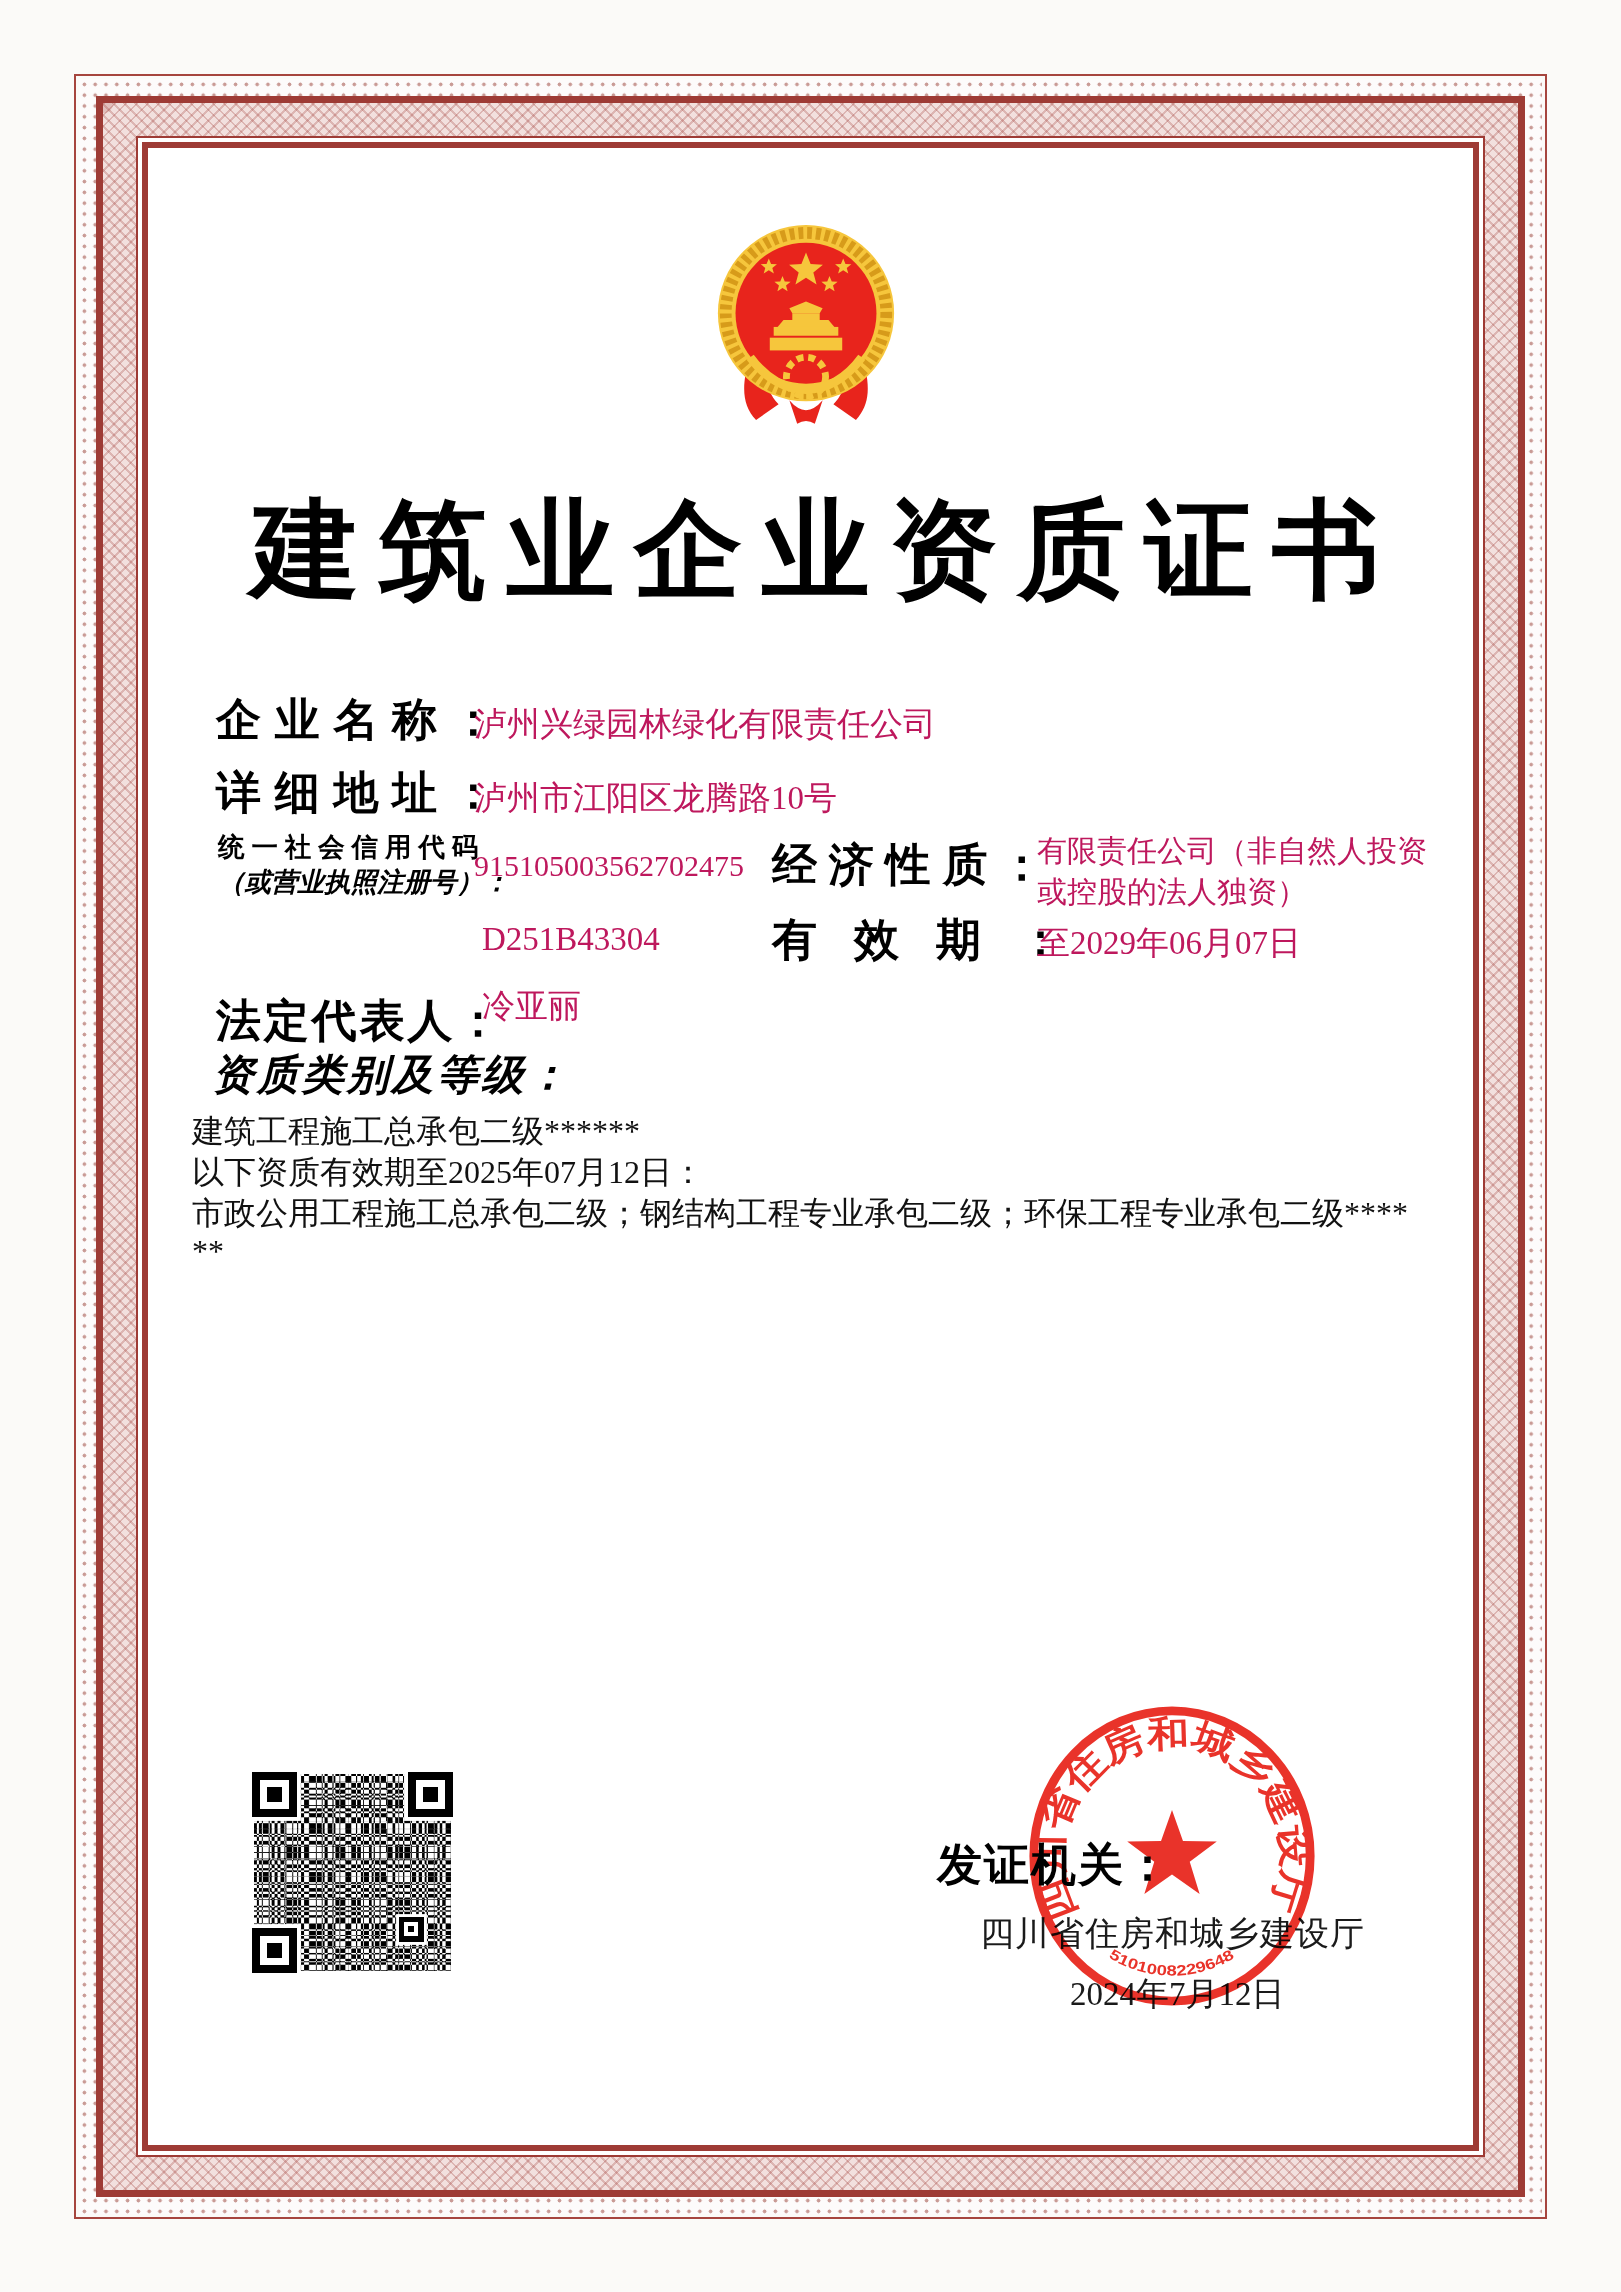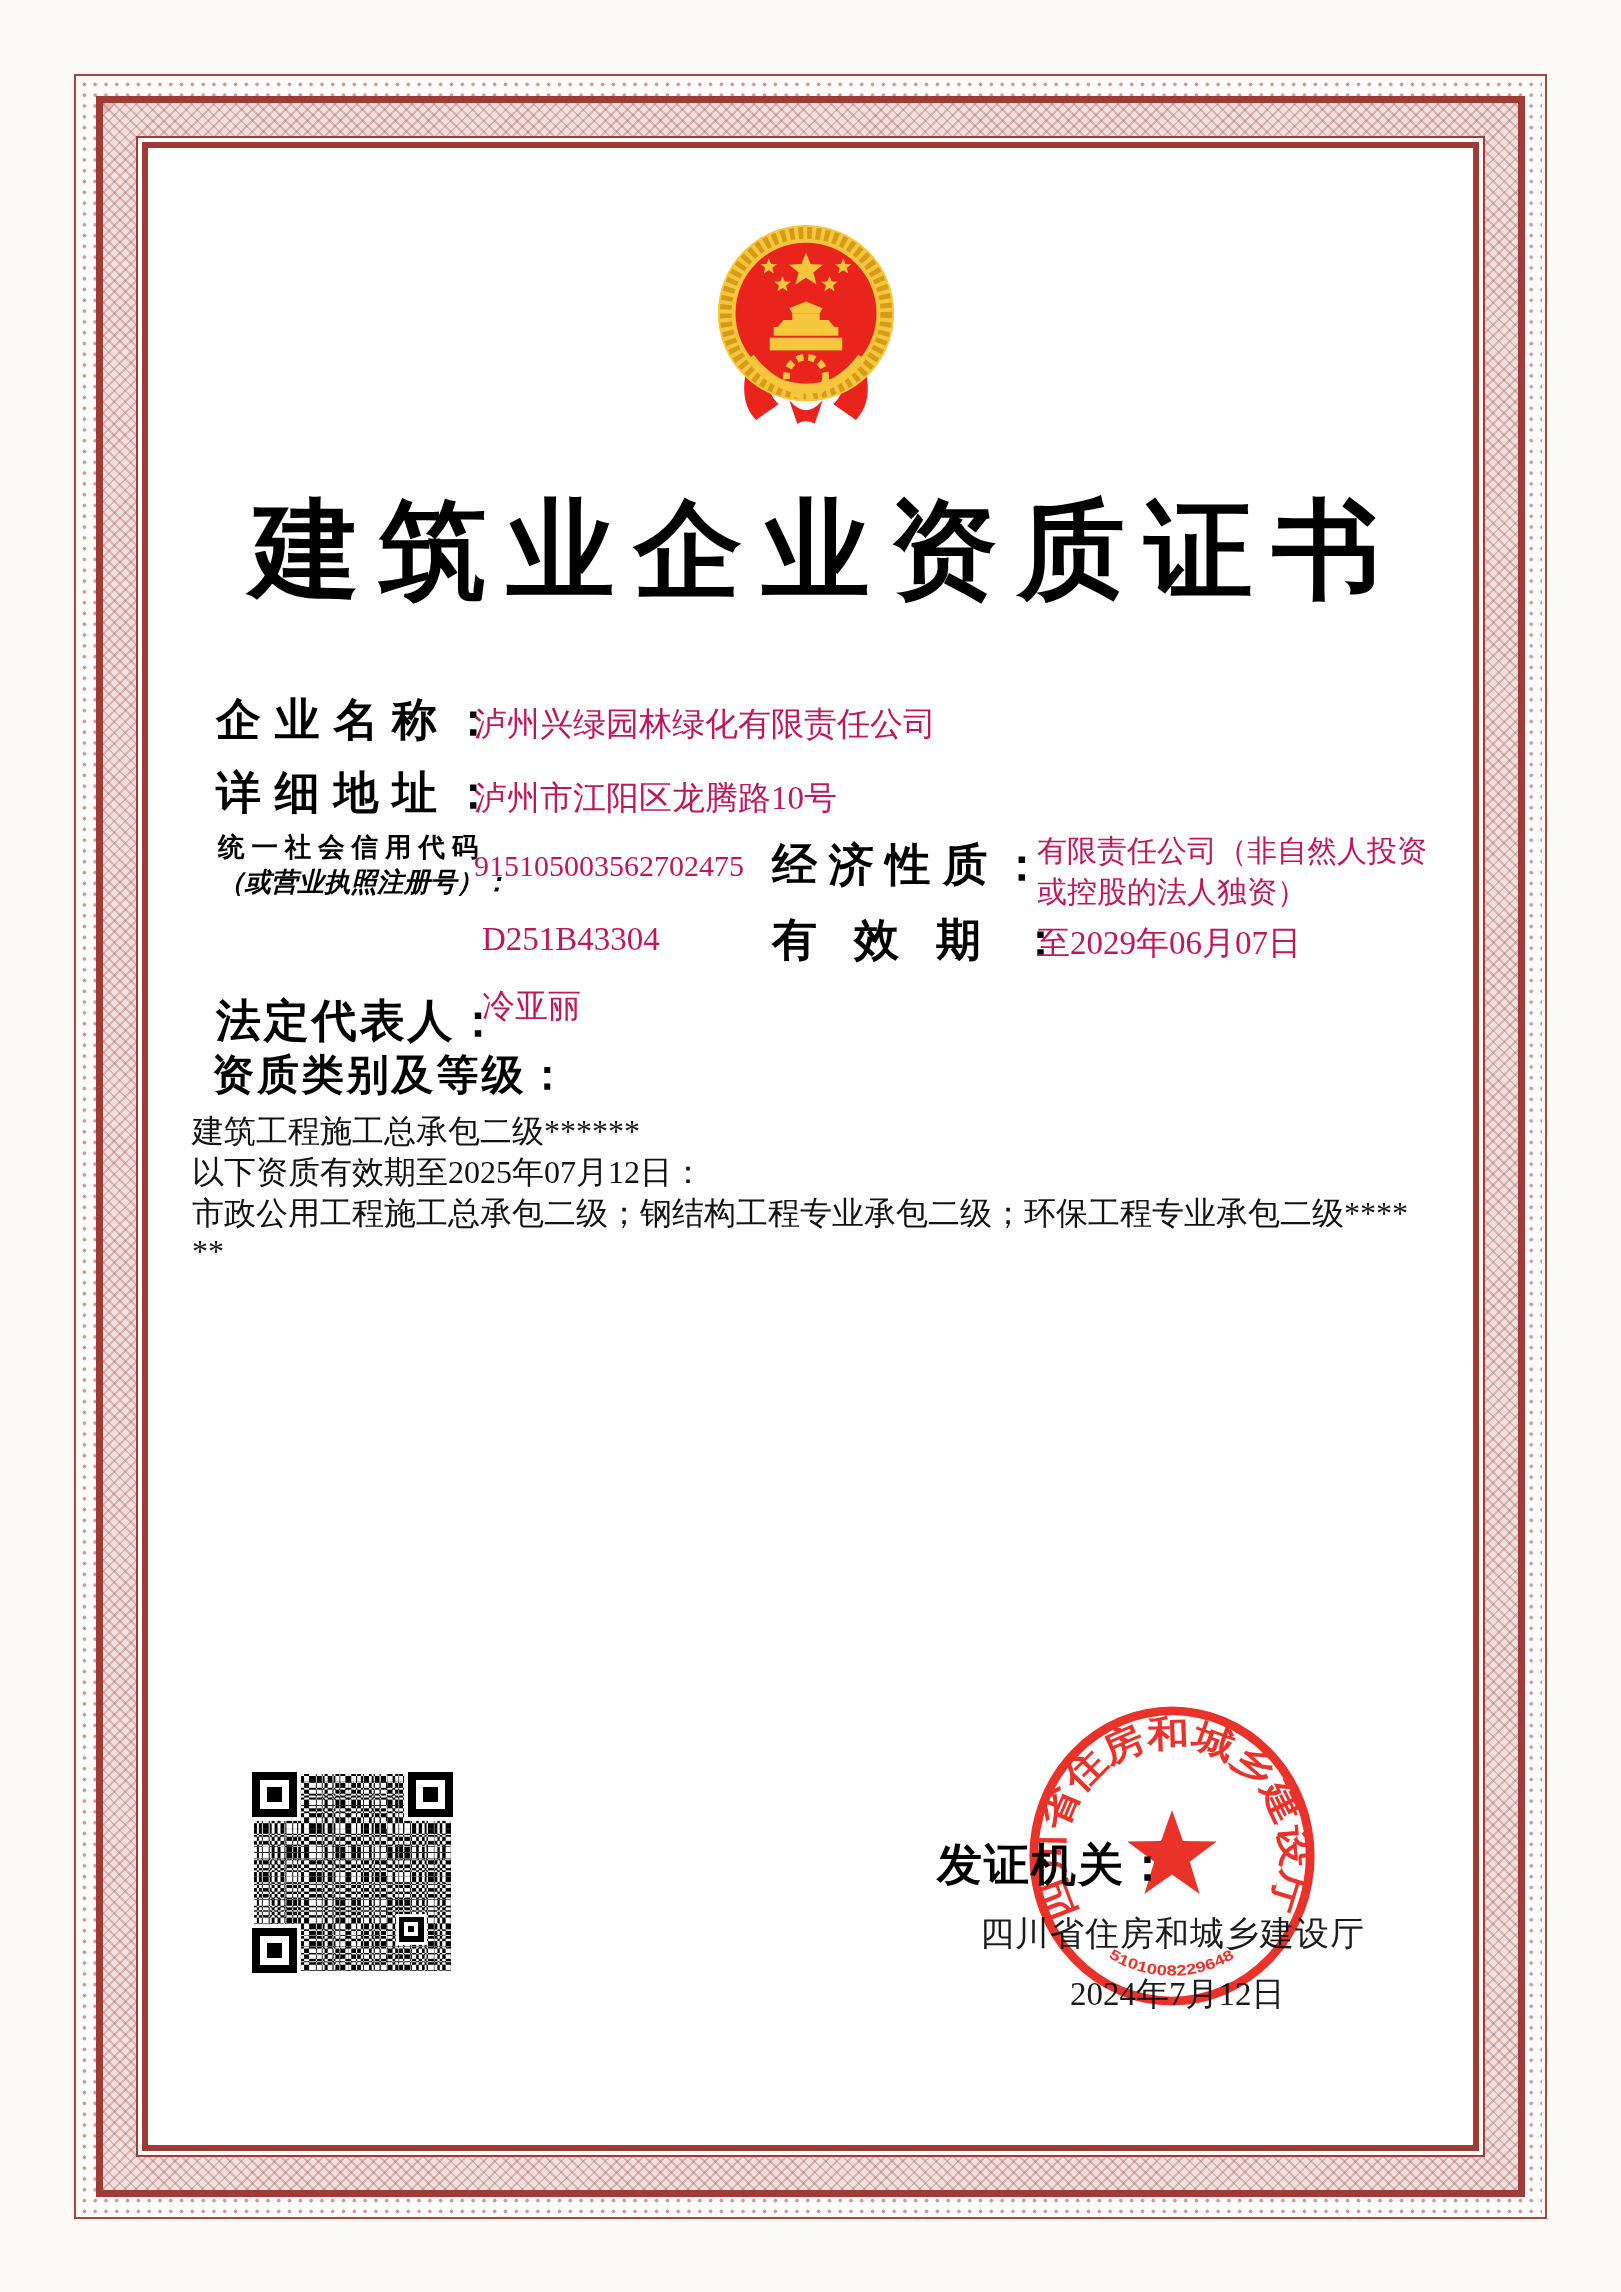--- a/index.html
+++ b/index.html
@@ -185,21 +185,21 @@
   <div class="fvalue small" style="left:1037px; top:872px;">或控股的法人独资）</div>
 
   <div class="fvalue" style="left:482px; top:921px;">D251B43304</div>
 
   <div class="flabel ls-wide" style="left:772px; top:910px;">有效期：</div>
   <div class="fvalue" style="left:1037px; top:921px;">至2029年06月07日</div>
 
   <div class="flabel ls-none" style="left:216px; top:982px;">法定代表人：</div>
   <div class="fvalue" style="left:482px; top:984px;">冷亚丽</div>
 
-  <div class="qual-heading" style="left:212px; top:1047px;">资质类别及等级：</div>
+  <div class="qual-heading" style="left:212px; top:1047px;font-style:italic;">资质类别及等级：</div>
   <div class="qual-line" style="top:1110px;">建筑工程施工总承包二级******</div>
   <div class="qual-line" style="top:1151px;">以下资质有效期至2025年07月12日：</div>
   <div class="qual-line" style="top:1192px;">市政公用工程施工总承包二级；钢结构工程专业承包二级；环保工程专业承包二级****</div>
   <div class="qual-line" style="top:1233px;">**</div>
 
   <div class="qr">
     <div class="qr-noise"></div>
     <div class="qr-finder tl"></div>
     <div class="qr-finder tr"></div>
     <div class="qr-finder bl"></div>

